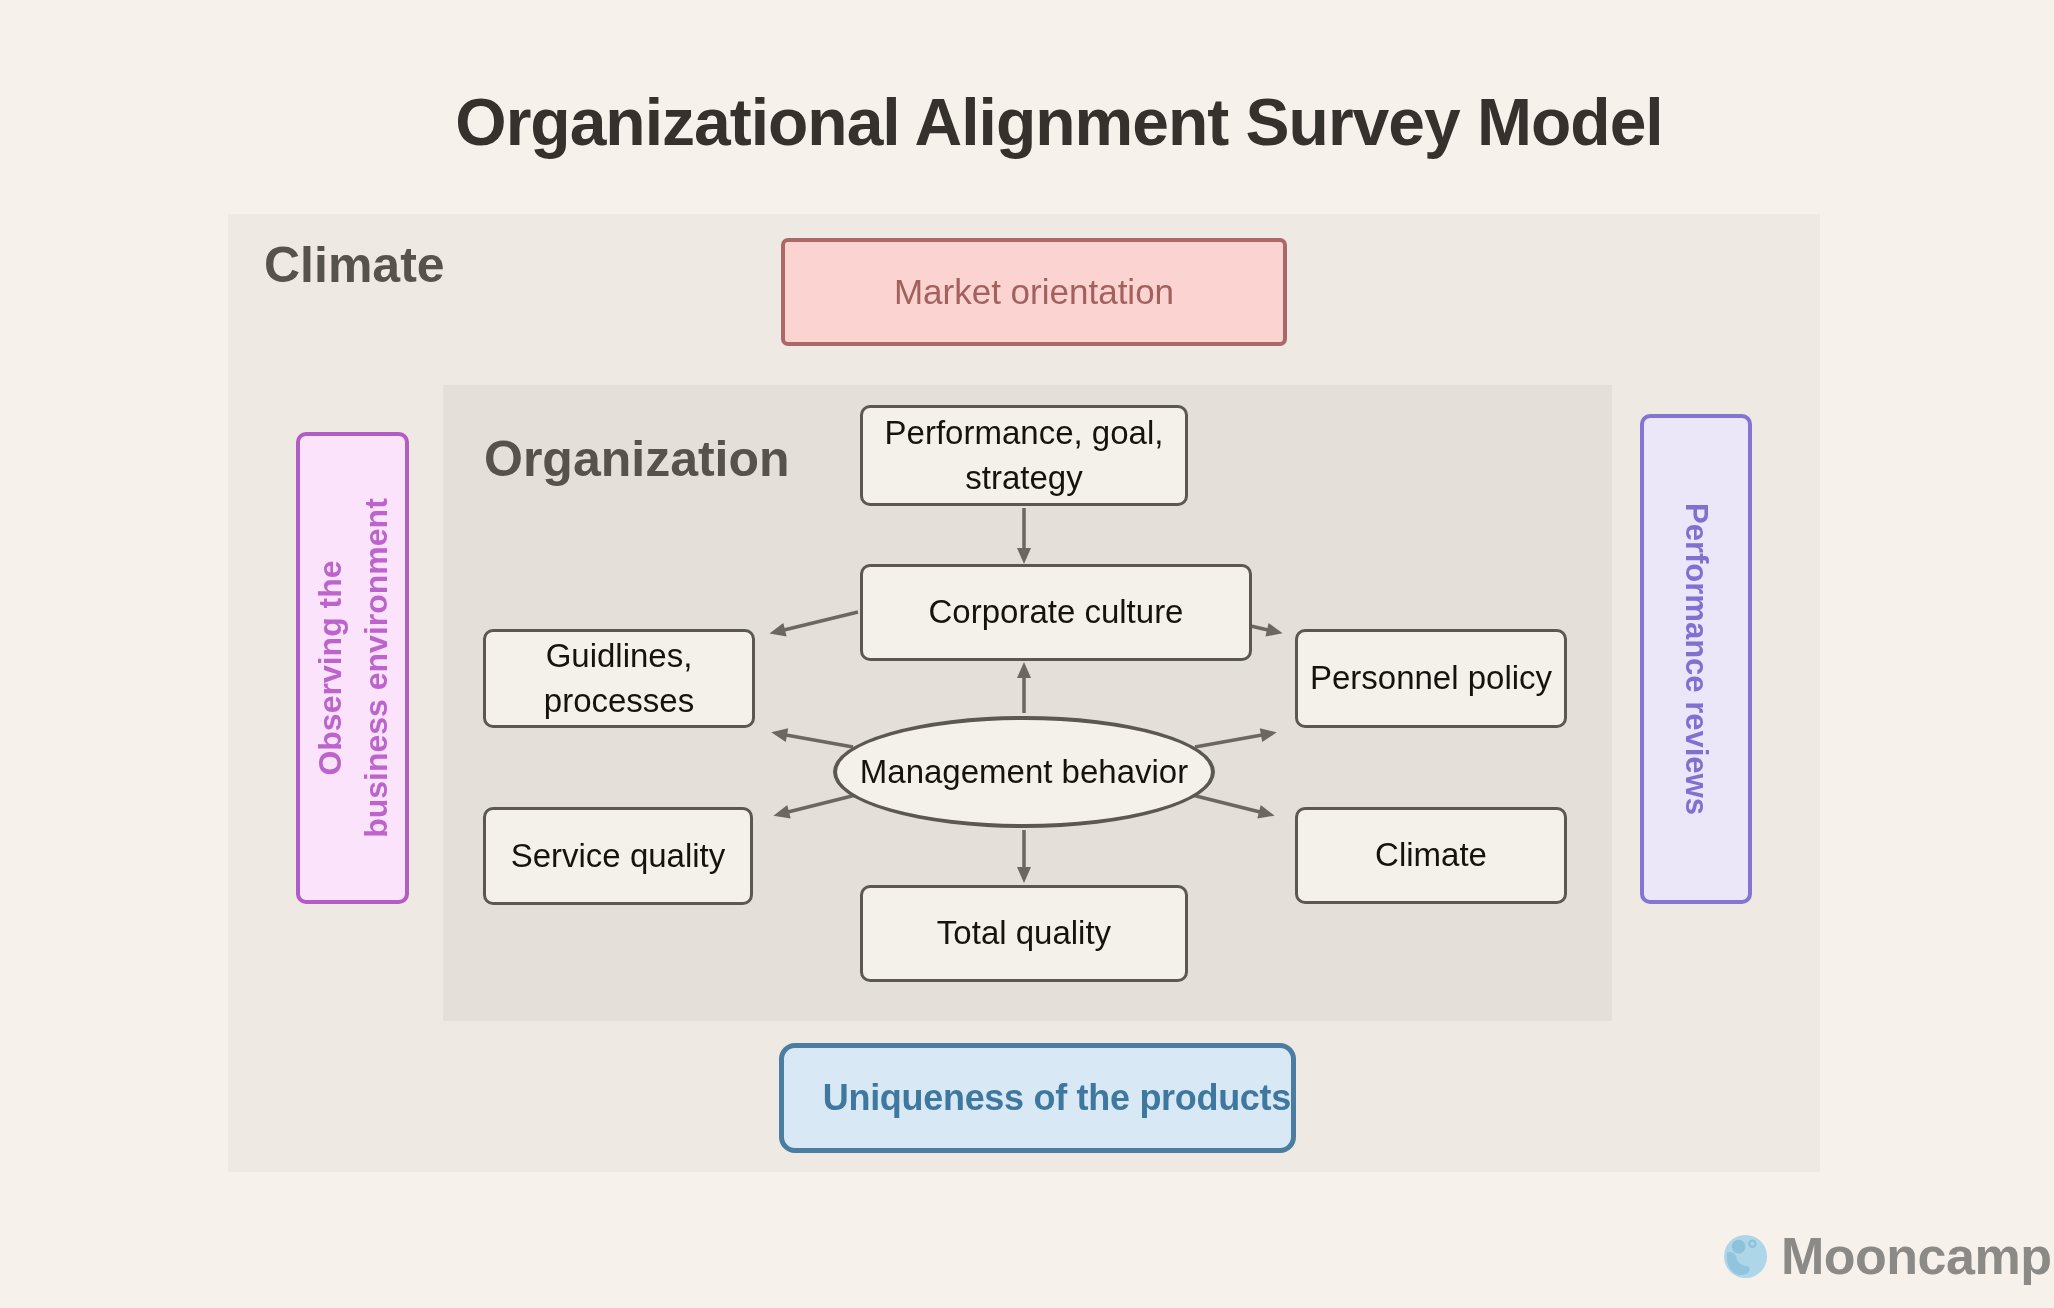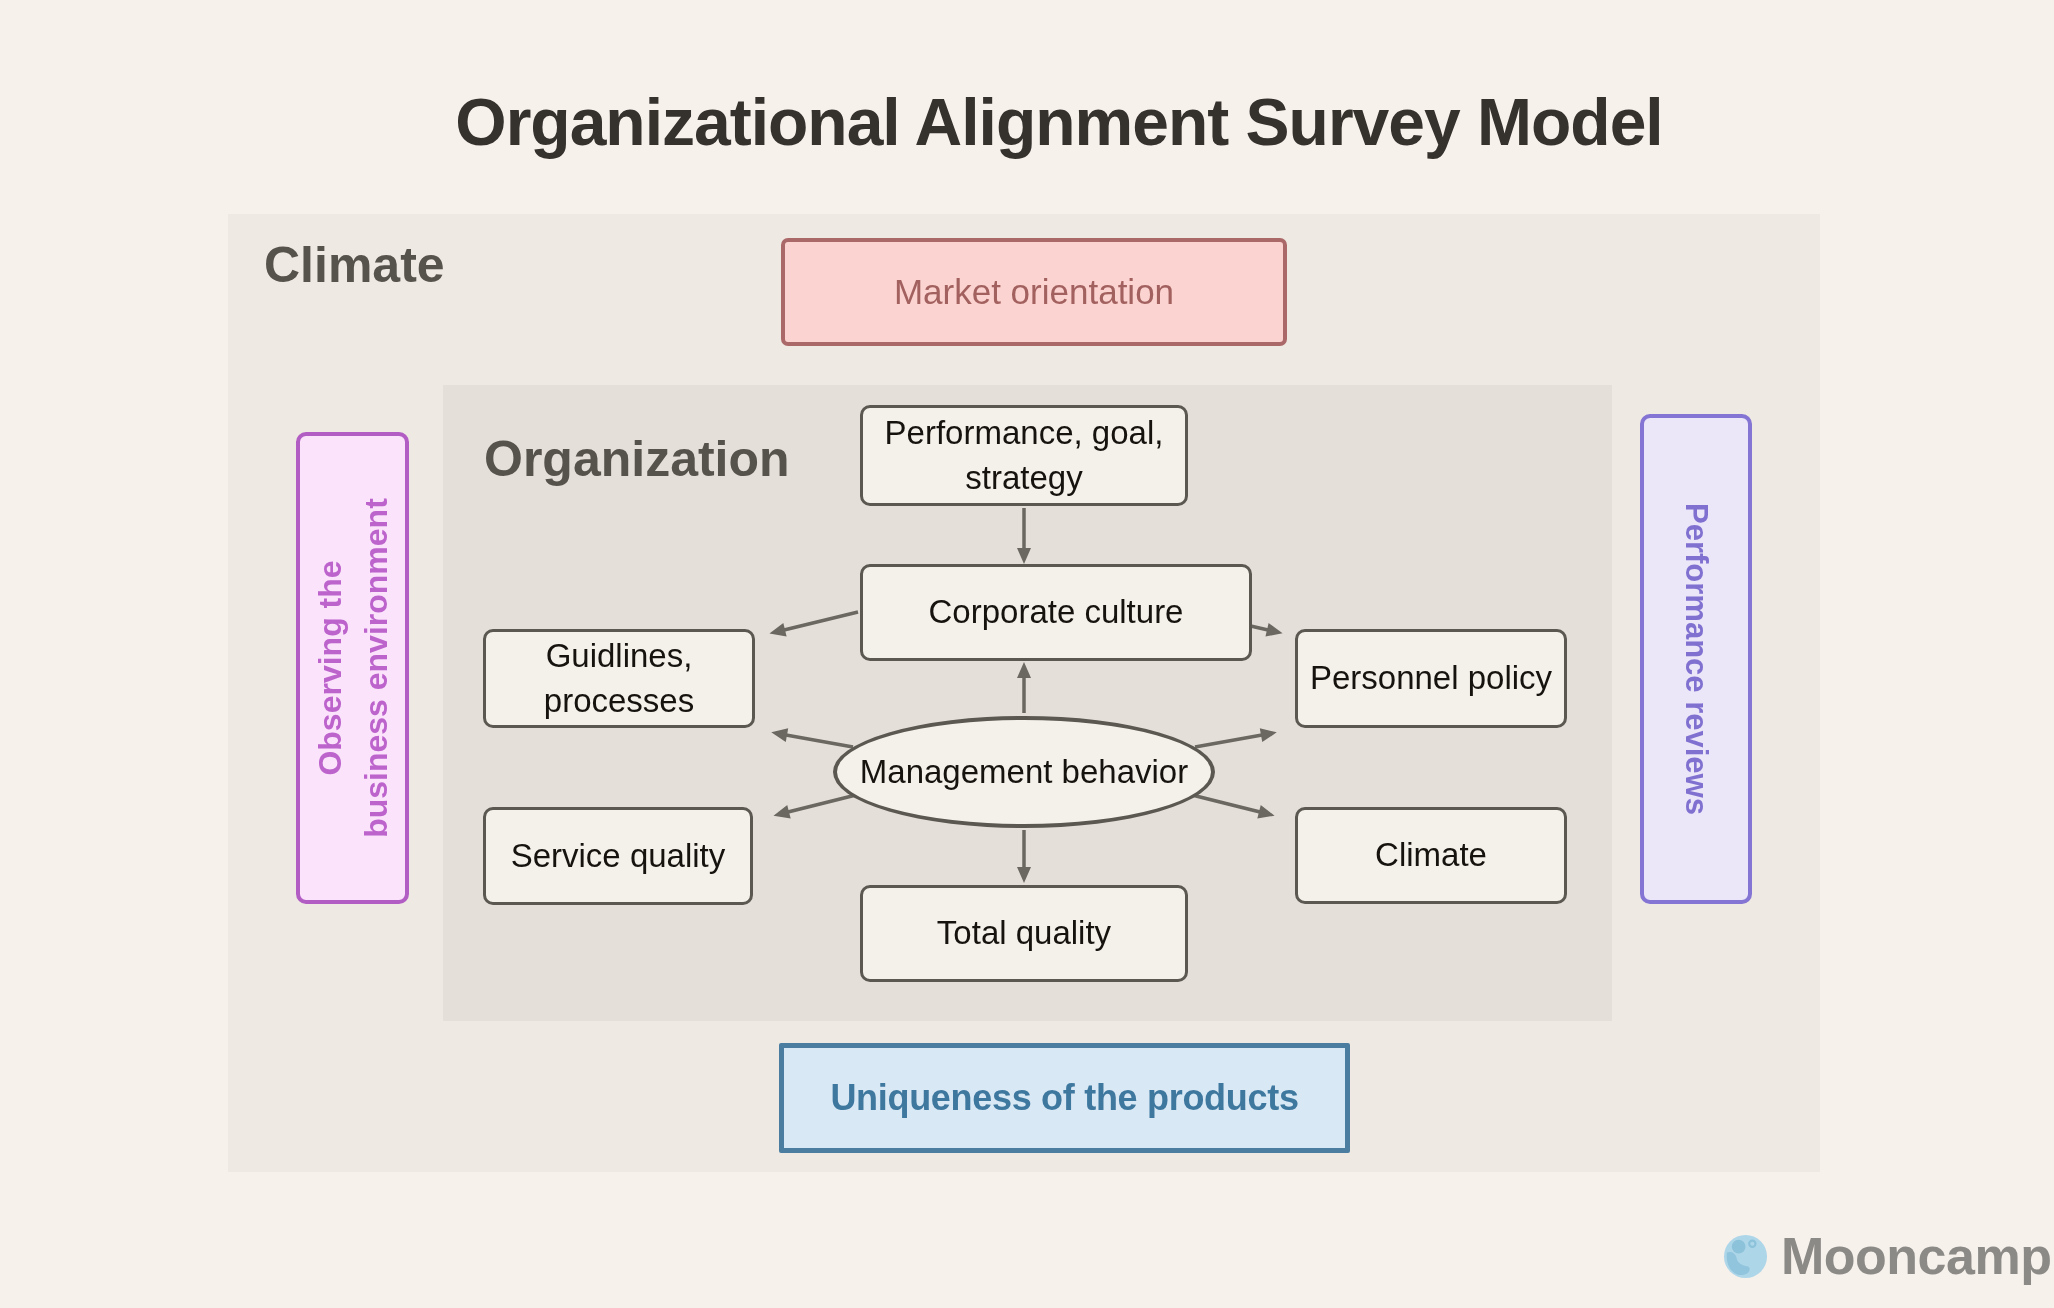--- a/index.html
+++ b/index.html
@@ -46,23 +46,23 @@
     left: 833px; top: 716px; width: 382px; height: 112px;
     border-radius: 50%; border-width: 4px;
   }
 
   #n-pink {
     left: 781px; top: 238px; width: 506px; height: 108px;
     background: var(--pink-bg); border: 4px solid var(--pink-border); border-radius: 7px;
     color: var(--pink-text); font-size: 35px; font-weight: 500;
   }
   #n-blue {
-    left: 779px; top: 1043px; width: 571px; height: 110px;
-    background: var(--blue-bg); border: 5px solid var(--blue-border); border-radius: 2px;
-    color: var(--blue-text); font-size: 36px; font-weight: 700; letter-spacing: -0.3px;
+    left: 779px; top: 1043px; width: 517px; height: 110px;
+    background: var(--blue-bg); border: 5px solid var(--blue-border); border-radius: 16px;
+    color: var(--blue-text); font-size: 36px; font-weight: 700; letter-spacing: -0.3px; justify-content: flex-end;
   }
 
   .vpanel { position: absolute; border-radius: 10px; box-sizing: border-box; }
   #vp-left  { left: 296px;  top: 432px; width: 113px; height: 472px;
               background: var(--magenta-bg); border: 4px solid var(--magenta-border); }
   #vp-right { left: 1640px; top: 414px; width: 112px; height: 490px;
               background: var(--violet-bg); border: 4px solid var(--violet-border); }
   .vtext {
     position: absolute; top: 50%; left: 50%;
     white-space: pre-line; text-align: center; line-height: 1.45;

